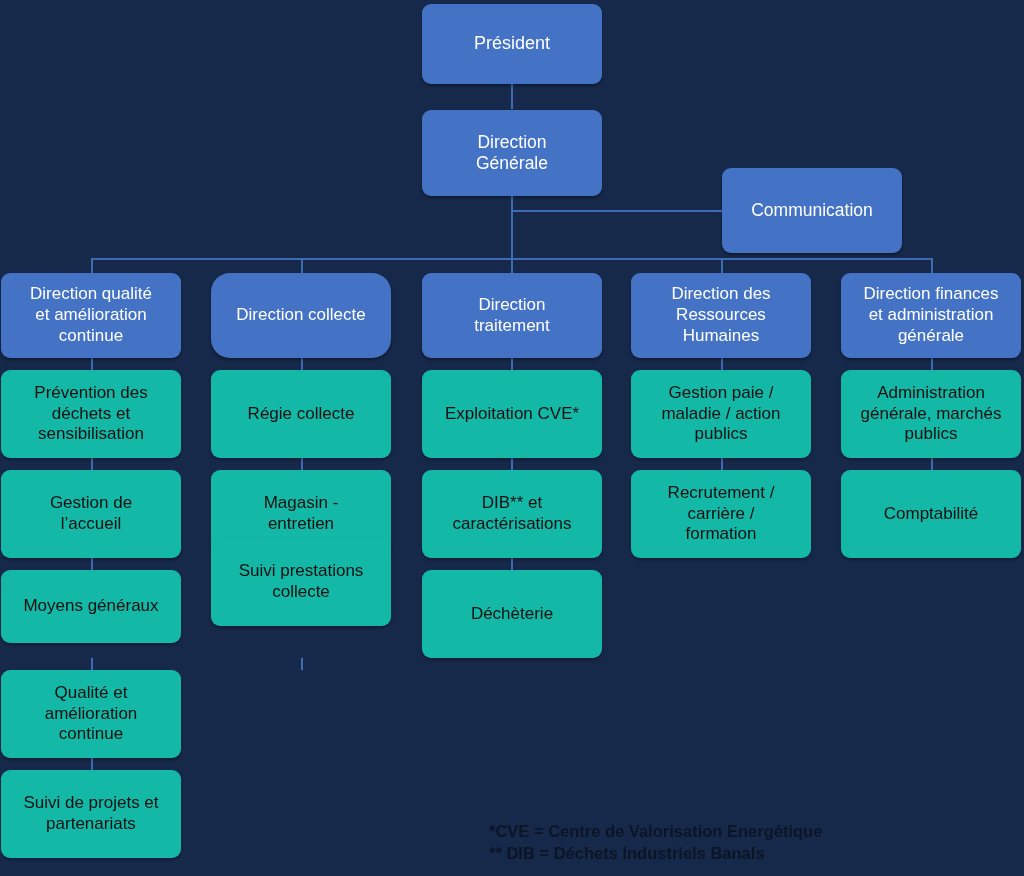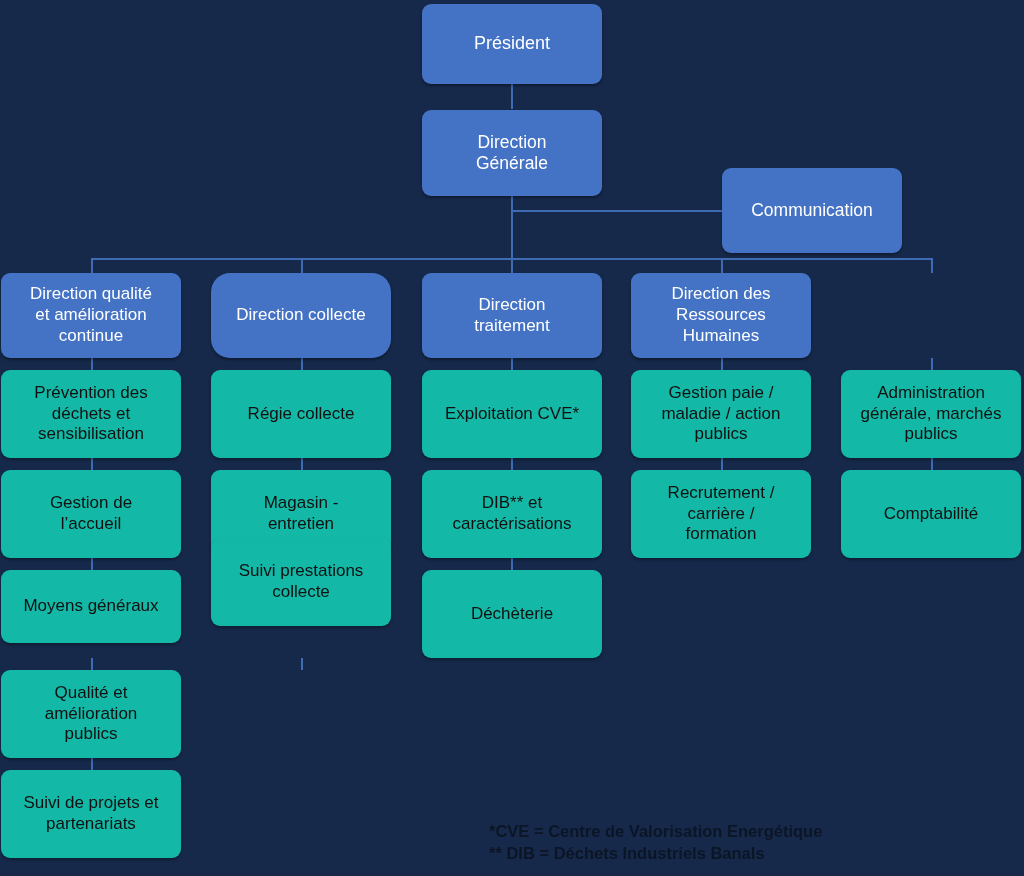--- a/index.html
+++ b/index.html
@@ -113,21 +113,21 @@
 et amélioration
 continue</div>
   <div class="node secondary" style="left:1px; top:370px; width:180px; height:88px; white-space:pre-line;">Prévention des
 déchets et
 sensibilisation</div>
   <div class="node secondary" style="left:1px; top:470px; width:180px; height:88px; white-space:pre-line;">Gestion de
 l’accueil</div>
   <div class="node secondary" style="left:1px; top:570px; width:180px; height:73px; white-space:pre-line;">Moyens généraux</div>
   <div class="node secondary" style="left:1px; top:670px; width:180px; height:88px; white-space:pre-line;">Qualité et
 amélioration
-publics</div>
+continue</div>
   <div class="node secondary" style="left:1px; top:770px; width:180px; height:88px; white-space:pre-line;">Suivi de projets et
 partenariats</div>
 
   <div class="node primary" style="left:211px; top:273px; width:180px; height:85px; white-space:pre-line; font-size:17px;border-radius:19px;">Direction collecte</div>
   <div class="node secondary" style="left:211px; top:370px; width:180px; height:88px; white-space:pre-line;">Régie collecte</div>
   <div class="node secondary" style="left:211px; top:470px; width:180px; height:88px; white-space:pre-line;">Magasin -
 entretien</div>
   <div class="node secondary" style="left:211px; top:538px; width:180px; height:88px; white-space:pre-line;">Suivi prestations
 collecte</div>
 
@@ -141,20 +141,23 @@
   <div class="node primary" style="left:631px; top:273px; width:180px; height:85px; white-space:pre-line; font-size:17px;">Direction des
 Ressources
 Humaines</div>
   <div class="node secondary" style="left:631px; top:370px; width:180px; height:88px; white-space:pre-line;">Gestion paie /
 maladie / action
 publics</div>
   <div class="node secondary" style="left:631px; top:470px; width:180px; height:88px; white-space:pre-line;">Recrutement /
 carrière /
 formation</div>
 
+  <div class="node primary" style="left:841px; top:273px; width:180px; height:85px; white-space:pre-line; font-size:17px;">Direction finances
+et administration
+générale</div>
   <div class="node secondary" style="left:841px; top:370px; width:180px; height:88px; white-space:pre-line;">Administration
 générale, marchés
 publics</div>
   <div class="node secondary" style="left:841px; top:470px; width:180px; height:88px; white-space:pre-line;">Comptabilité</div>
 
   <div class="footnote" style="left:453px; top:820px;">*CVE = Centre de Valorisation Energétique</div>
   <div class="footnote" style="left:453px; top:842px;">** DIB = Déchets Industriels Banals</div>
 
 </div>
 

